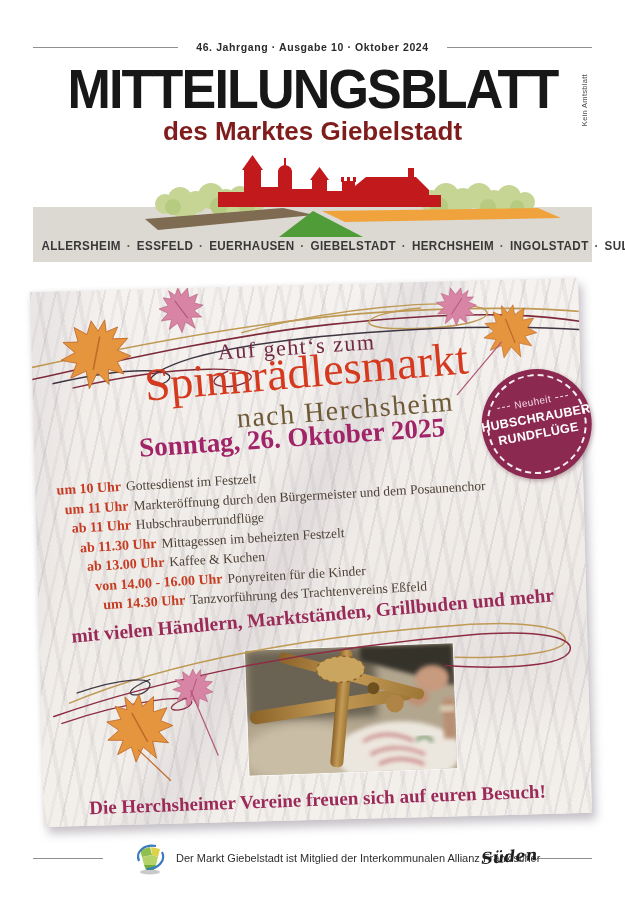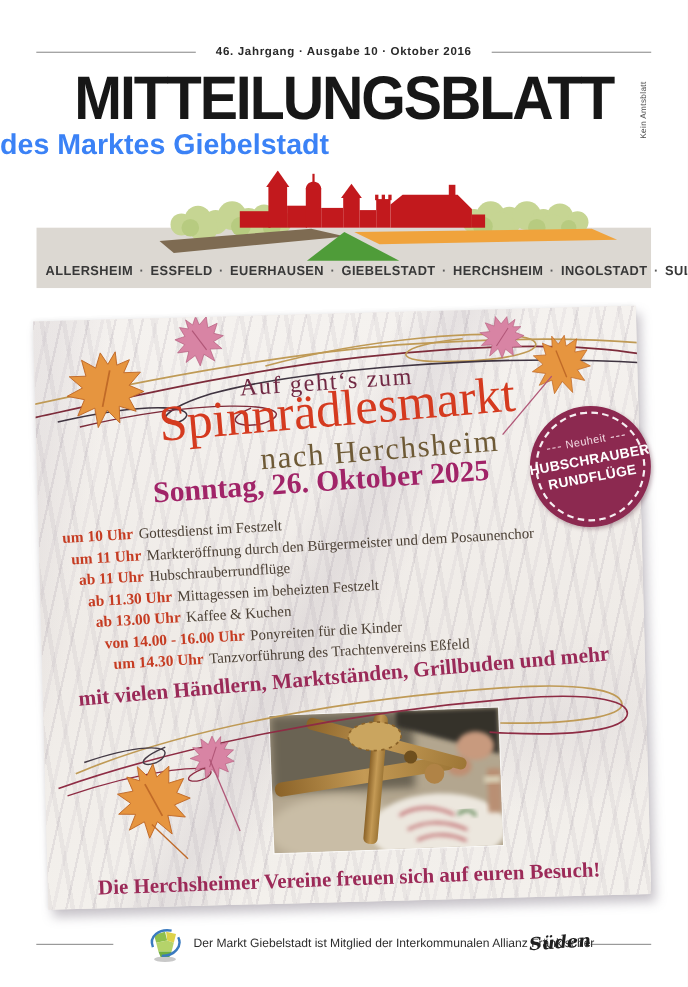--- a/index.html
+++ b/index.html
@@ -16,22 +16,22 @@
     left:33px; right:33px; top:41px; display:flex; align-items:center; gap:18px;
   }
   .issue-rule { flex:1; border-top:1.5px solid #8f8f8f; }
   .issue-text { font-size:10.5px; font-weight:bold; letter-spacing:.6px; color:#2a2a2a; white-space:nowrap; }
   .mast-title {
     left:0; right:0; top:56px; text-align:center; white-space:nowrap;
     font-size:56px; font-weight:bold; letter-spacing:-2px; color:#171717;
     transform:scaleX(.93); transform-origin:center;
   }
   .mast-subtitle {
-    left:0; right:0; top:116px; text-align:left;
-    font-size:26px; font-weight:bold; color:#3b82f6;
+    left:0; right:0; top:116px; text-align:center;
+    font-size:26px; font-weight:bold; color:#7f1d1d;
   }
   .side-note {
     top:74px; right:36px; writing-mode:vertical-rl; transform:rotate(180deg);
     font-size:7.5px; color:#4c4c4c; letter-spacing:.3px;
   }
 
   
   .skyline { left:33px; top:155px; width:559px; height:107px; }
   .towns {
     left:33px; right:33px; top:239px; text-align:center; white-space:nowrap;
@@ -132,21 +132,21 @@
     font-size:16px; font-weight:bold; color:#1f1f1f; transform:rotate(-4deg);
   }
 </style>
 </head>
 <body>
 
 <div class="page">
 
   <div class="abs issue-row">
     <span class="issue-rule"></span>
-    <span class="issue-text">46. Jahrgang · Ausgabe 10 · Oktober 2016</span>
+    <span class="issue-text">46. Jahrgang · Ausgabe 10 · Oktober 2024</span>
     <span class="issue-rule"></span>
   </div>
   <div class="abs mast-title">MITTEILUNGSBLATT</div>
   <div class="abs mast-subtitle">des Marktes Giebelstadt</div>
   <div class="abs side-note">Kein Amtsblatt</div>
 
   <svg class="abs skyline" viewBox="0 0 559 107">
     <rect x="0" y="52" width="559" height="55" fill="#dcd8d2"></rect>
     <g fill="#c6d593">
       <circle cx="132" cy="49" r="10"></circle>

